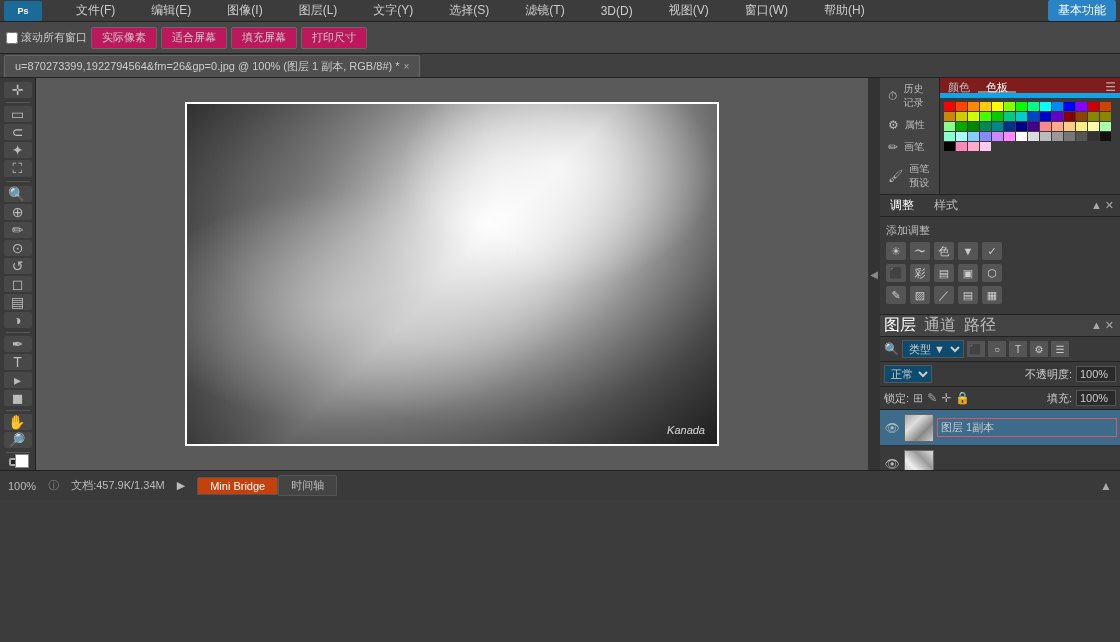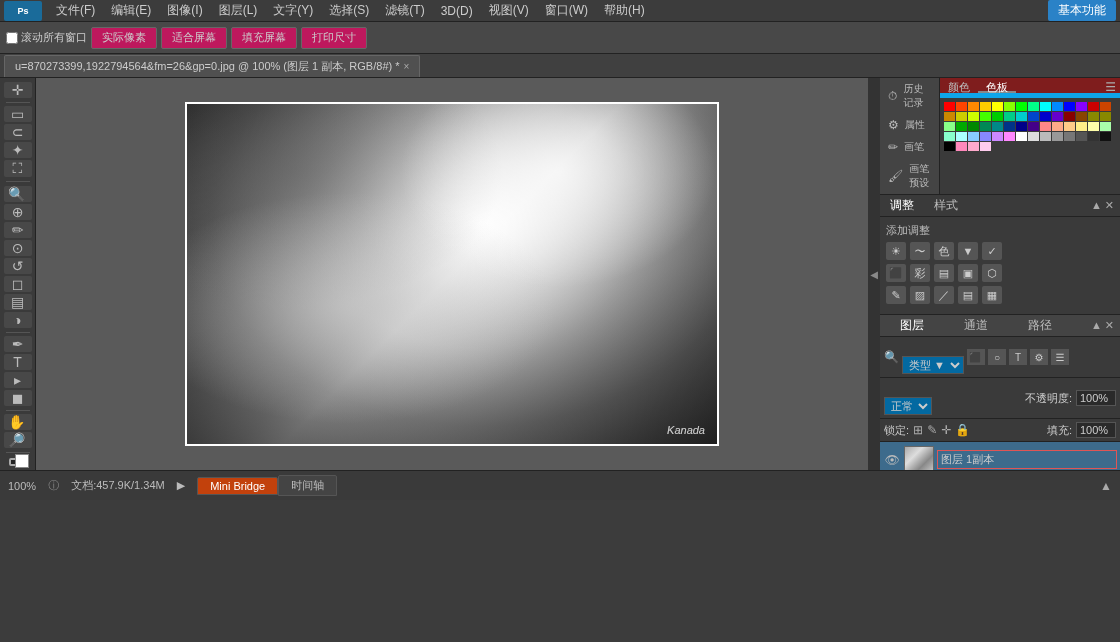--- a/index.html
+++ b/index.html
@@ -1,21 +1,21 @@
 <!DOCTYPE html>
 <html><head>
   <meta charset="utf-8">
   <style>
     * { box-sizing: border-box; margin: 0; padding: 0; }
     body { width: 1120px; height: 642px; background: #3c3c3c; font-family: "Microsoft YaHei", Arial, sans-serif; font-size: 12px; color: #ccc; overflow: hidden; position: relative; }
 
     
     .menu-bar { background: #3c3c3c; height: 22px; display: flex; align-items: center; padding: 0 4px; border-bottom: 1px solid #222; }
     .menu-logo { width: 38px; height: 20px; background: #1a6b9a; display: flex; align-items: center; justify-content: center; font-size: 9px; color: white; margin-right: 6px; border-radius: 2px; font-weight: bold; }
-    .menu-item { padding: 2px 8px; color: #ccc; cursor: pointer; font-size: 12px; }
+    .menu-item { padding: 2px 8px; color: #ccc; cursor: pointer; font-size: 12px; margin-left: 20px; }
     .top-right-btn { margin-left: auto; background: #2a82c7; color: white; padding: 2px 10px; font-size: 12px; cursor: pointer; border-radius: 2px; }
 
     
     .toolbar { background: #484848; height: 32px; display: flex; align-items: center; padding: 0 6px; gap: 4px; border-bottom: 1px solid #222; }
     .toolbar-btn { background: #be185d; color: #ccc; padding: 3px 10px; font-size: 11px; cursor: pointer; border-radius: 2px; border: 1px solid #666; height: 22px; display: flex; align-items: center; }
     .toolbar-check { display: flex; align-items: center; gap: 3px; font-size: 11px; color: #ccc; }
     .toolbar-check input { width: 12px; height: 12px; }
 
     
     .tab-bar { background: #404040; height: 24px; display: flex; align-items: flex-end; padding: 0 4px; border-bottom: 1px solid #222; }
@@ -39,25 +39,25 @@
     .adj-tab { padding: 2px 10px; font-size: 12px; color: #bbb; cursor: pointer; }
     .adj-tab.active { color: #fff; }
     .adj-content { padding: 6px; }
     .adj-label { font-size: 11px; color: #bbb; margin-bottom: 4px; }
     .adj-icons-row { display: flex; gap: 4px; margin-bottom: 4px; flex-wrap: wrap; }
     .adj-icon-btn { width: 20px; height: 18px; background: #555; display: flex; align-items: center; justify-content: center; font-size: 11px; color: #ccc; cursor: pointer; border-radius: 2px; }
 
     
     .layers-panel { flex: 1; display: flex; flex-direction: column; }
     .layers-tabs { display: flex; background: #444; height: 22px; align-items: center; border-bottom: 1px solid #222; }
-    .layers-tab { padding: 2px 20px; font-size: 12px; color: #bbb; cursor: pointer; }
+    .layers-tab { padding: 2px 4px; font-size: 16px; color: #bbb; cursor: pointer; }
     .layers-tab.active { color: #fff; }
     .layers-toolbar { display: flex; align-items: center; padding: 3px 4px; gap: 3px; border-bottom: 1px solid #222; background: #3a3a3a; }
     .layers-icon-btn { width: 18px; height: 16px; background: #555; display: flex; align-items: center; justify-content: center; font-size: 10px; color: #ccc; cursor: pointer; }
-    .blend-select { background: #0369a1; border: 1px solid #555; color: #ccc; font-size: 11px; padding: 1px 2px; margin-top: 16px; }
+    .blend-select { background: #0c4a6e; border: 1px solid #555; color: #ccc; font-size: 11px; padding: 1px 2px; }
     .opacity-row { display: flex; align-items: center; padding: 3px 4px; gap: 4px; border-bottom: 1px solid #222; background: #3a3a3a; font-size: 11px; }
     .opacity-input { background: #2a2a2a; border: 1px solid #555; color: #ccc; font-size: 11px; width: 40px; padding: 1px 3px; }
     .lock-row { display: flex; align-items: center; padding: 3px 4px; gap: 4px; border-bottom: 1px solid #222; background: #3a3a3a; font-size: 11px; }
     .fill-input { background: #2a2a2a; border: 1px solid #555; color: #ccc; font-size: 11px; width: 40px; padding: 1px 3px; }
 
     
     .layer-item { display: flex; align-items: center; padding: 2px 4px; gap: 4px; cursor: pointer; height: 36px; border-bottom: 1px solid #333; }
     .layer-item.active { background: #3d6b8c; }
     .layer-item.active .layer-name { outline: 1px solid #e05555; }
     .layer-eye { width: 16px; height: 16px; display: flex; align-items: center; justify-content: center; font-size: 12px; cursor: pointer; color: #bbb; }

